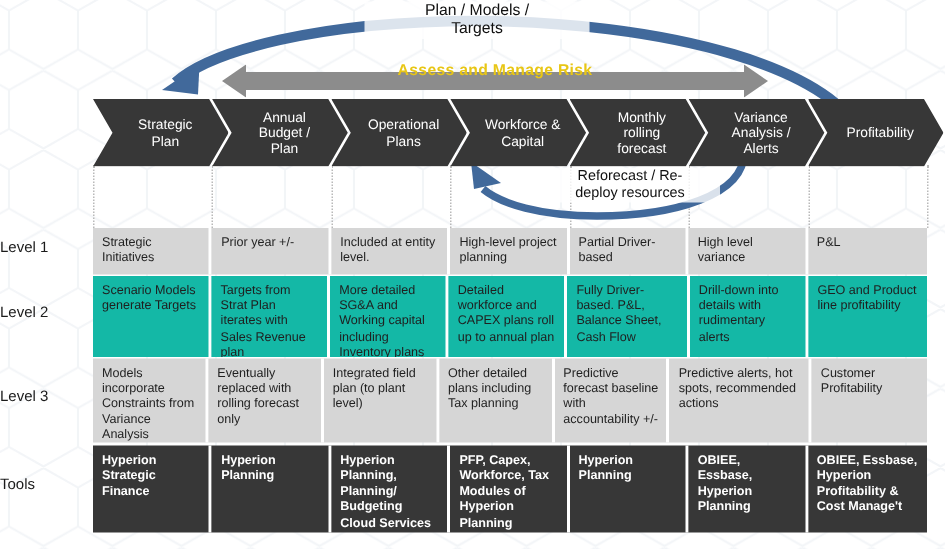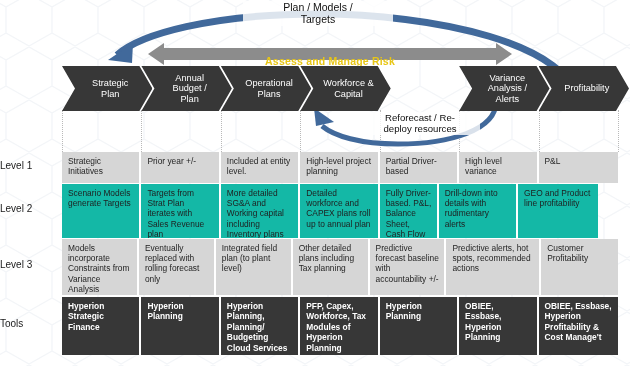--- a/index.html
+++ b/index.html
@@ -19,21 +19,21 @@
   #topArrowSvg{position:absolute;left:0;top:0;width:630px;height:120px;z-index:3;}
   #reviseLabel{
     position:absolute;left:243px;top:1px;width:150px;z-index:5;
     text-align:center;font-size:10.5px;line-height:12.4px;color:#101010;
     background:rgba(255,255,255,.82);
   }
 
   
   #assessBar{position:absolute;left:148px;top:43px;width:364px;height:22px;z-index:4;}
   #assessLabel{
-    position:absolute;left:148px;top:55px;width:364px;z-index:5;
+    position:absolute;left:148px;top:41px;width:364px;z-index:5;
     text-align:center;font-size:10.5px;font-weight:bold;color:#e8c615;
     letter-spacing:.2px;
   }
 
   
   #chevRow{position:absolute;left:62px;top:66px;width:556px;height:45px;z-index:6;}
   .chev{
     position:absolute;top:0;height:45px;
     display:flex;align-items:center;justify-content:center;
     color:#ffffff;font-size:9.2px;line-height:10.6px;text-align:center;
@@ -114,20 +114,23 @@
       </div>
       <div class="chev" style="left: 79.4286px; width: 90.4286px; z-index: 6;">
         <span>Annual<br>Budget /<br>Plan</span>
       </div>
       <div class="chev" style="left: 158.857px; width: 90.4286px; z-index: 5;">
         <span>Operational<br>Plans</span>
       </div>
       <div class="chev" style="left: 238.286px; width: 90.4286px; z-index: 4;">
         <span>Workforce &amp;<br>Capital</span>
       </div>
+      <div class="chev" style="left: 317.714px; width: 90.4286px; z-index: 3;">
+        <span>Monthly<br>rolling<br>forecast</span>
+      </div>
       <div class="chev" style="left: 397.143px; width: 90.4286px; z-index: 2;">
         <span>Variance<br>Analysis /<br>Alerts</span>
       </div>
       <div class="chev" style="left: 476.571px; width: 90.4286px; z-index: 1;">
         <span>Profitability</span>
       </div>
     </div>
 
   <svg id="reforecastSvg" viewBox="0 0 230 50">
     <path d="M196 2 C 196 30, 150 44, 98 44 C 60 44, 34 36, 22 26" fill="none" stroke="#41699b" stroke-width="5" fill-opacity="0"></path>
@@ -146,21 +149,21 @@
         <div class="cell" style="width: 79.4286px;">High-level project planning</div>
         <div class="cell" style="width: 79.4286px;">Partial Driver-based</div>
         <div class="cell" style="width: 79.4286px;">High level variance</div>
         <div class="cell" style="width: 79.4286px;">P&amp;L</div>
       </div>
       <div class="trow r2">
         <div class="cell" style="width: 79.4286px;">Scenario Models generate Targets</div>
         <div class="cell" style="width: 79.4286px;">Targets from Strat Plan iterates with Sales Revenue plan</div>
         <div class="cell" style="width: 79.4286px;">More detailed SG&amp;A and Working capital including Inventory plans</div>
         <div class="cell" style="width: 79.4286px;">Detailed workforce and CAPEX plans roll up to annual plan</div>
-        <div class="cell" style="width: 59px;">Fully Driver-based. P&amp;L, Balance Sheet, Cash Flow</div>
+        <div class="cell" style="width: 82px;">Fully Driver-based. P&amp;L, Balance Sheet, Cash Flow</div>
         <div class="cell" style="width: 79.4286px;">Drill-down into details with rudimentary alerts</div>
         <div class="cell" style="width: 79.4286px;">GEO and Product line profitability</div>
       </div>
       <div class="trow r3">
         <div class="cell" style="width: 79.4286px;">Models incorporate Constraints from Variance Analysis</div>
         <div class="cell" style="width: 79.4286px;">Eventually replaced with rolling forecast only</div>
         <div class="cell" style="width: 79.4286px;">Integrated field plan (to plant level)</div>
         <div class="cell" style="width: 79.4286px;">Other detailed plans including Tax planning</div>
         <div class="cell" style="width: 79.4286px;">Predictive forecast baseline with accountability +/-</div>
         <div class="cell" style="width: 98px;">Predictive alerts, hot spots, recommended actions</div>

